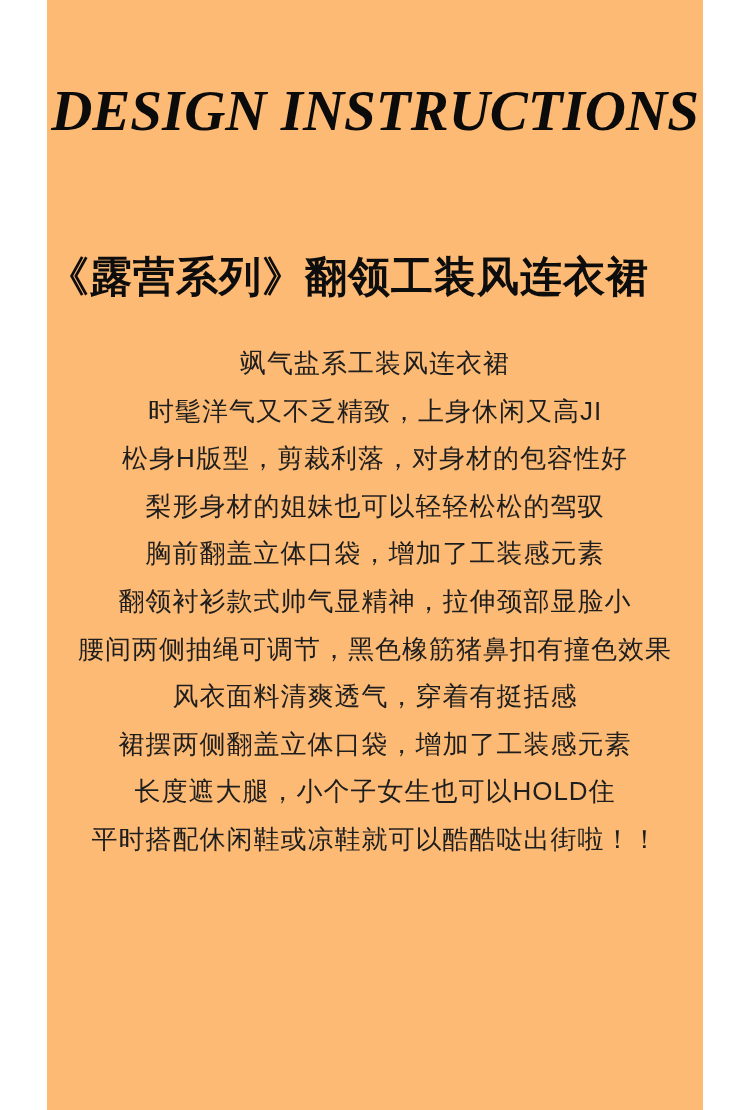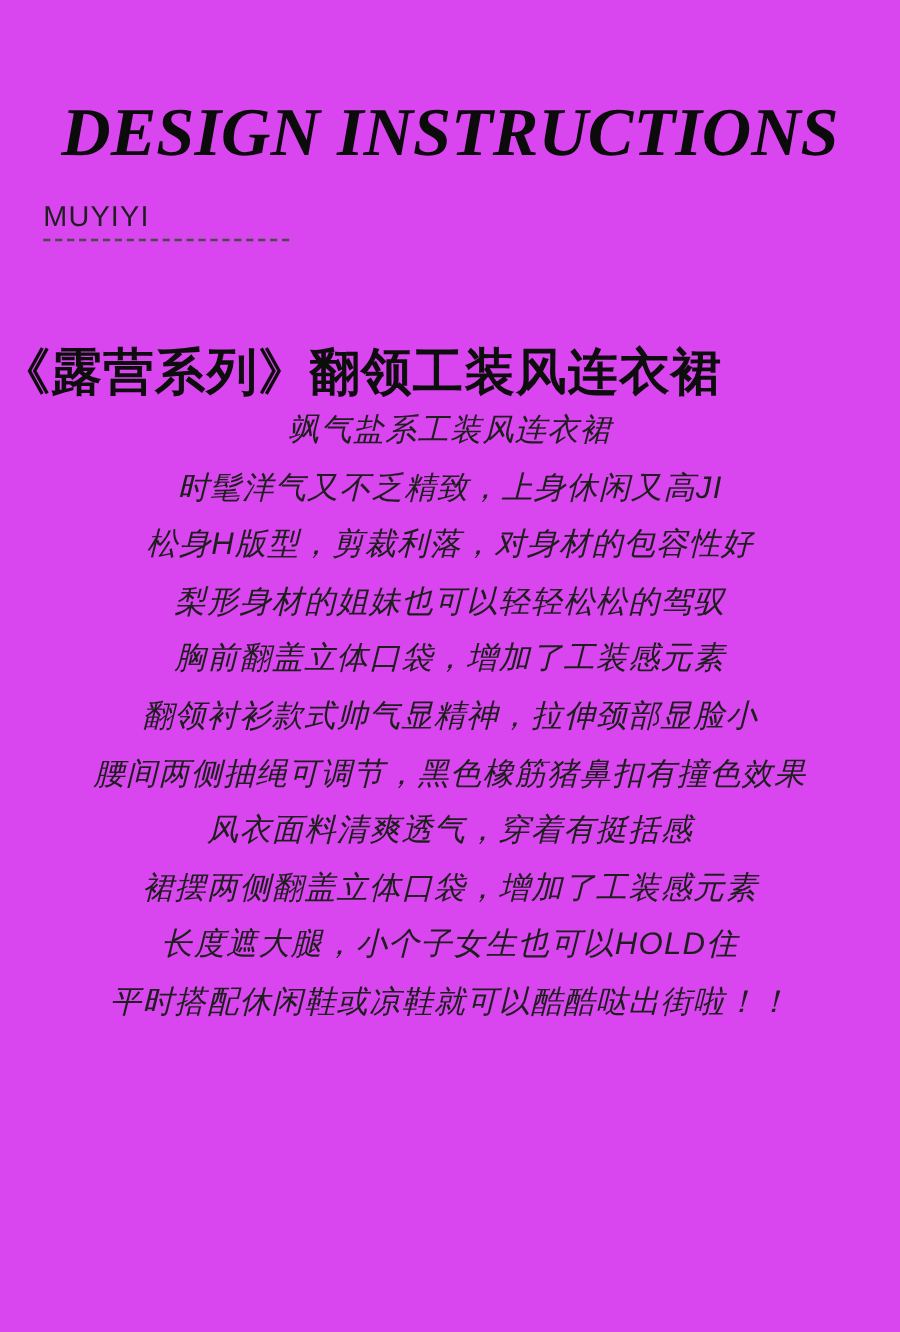--- a/index.html
+++ b/index.html
@@ -2,24 +2,24 @@
 <html><head>
 <meta charset="utf-8">
 <style>
   html, body {
     margin: 0;
     padding: 0;
     background: #ffffff;
   }
   .page {
     position: relative;
-    width: 750px;
+    width: 656px;
     height: 1110px;
     margin: 0 auto;
-    background: #d946ef;
+    background: #fdba74;
     overflow: hidden;
     font-family: "Liberation Sans", "DejaVu Sans", sans-serif;
   }
   
   .page-title {
     margin: 80px 0 0 0;
     text-align: center;
     font-family: "Liberation Serif", "DejaVu Serif", serif;
     font-style: italic;
     font-weight: bold;
@@ -69,21 +69,21 @@
     text-align: left;
     font-size: 42px;
     font-weight: 700;
     letter-spacing: 1px;
     color: #0d0d0d;
     line-height: 50px;
     white-space: nowrap;
   }
   
   .product-description {
-    font-style: italic;
+    margin-top: 38px;
   }
   .description-line {
     margin: 0;
     text-align: center;
     font-size: 26px;
     font-weight: 400;
     letter-spacing: 1px;
     color: #1e1e1e;
     line-height: 47.6px;
     height: 47.6px;
@@ -91,24 +91,20 @@
   }
 </style>
 </head>
 <body>
 
 <div class="page">
 
   <h1 class="page-title">DESIGN INSTRUCTIONS</h1>
 
   <div class="brand-row">
-    <div class="brand-left">
-      <span class="brand-name">MUYIYI</span>
-      <div class="dashed-divider"></div>
-    </div>
   </div>
 
   <h2 class="product-heading">《露营系列》翻领工装风连衣裙</h2>
 
   <section class="product-description">
     <p class="description-line">飒气盐系工装风连衣裙</p>
     <p class="description-line">时髦洋气又不乏精致，上身休闲又高JI</p>
     <p class="description-line">松身H版型，剪裁利落，对身材的包容性好</p>
     <p class="description-line">梨形身材的姐妹也可以轻轻松松的驾驭</p>
     <p class="description-line">胸前翻盖立体口袋，增加了工装感元素</p>

